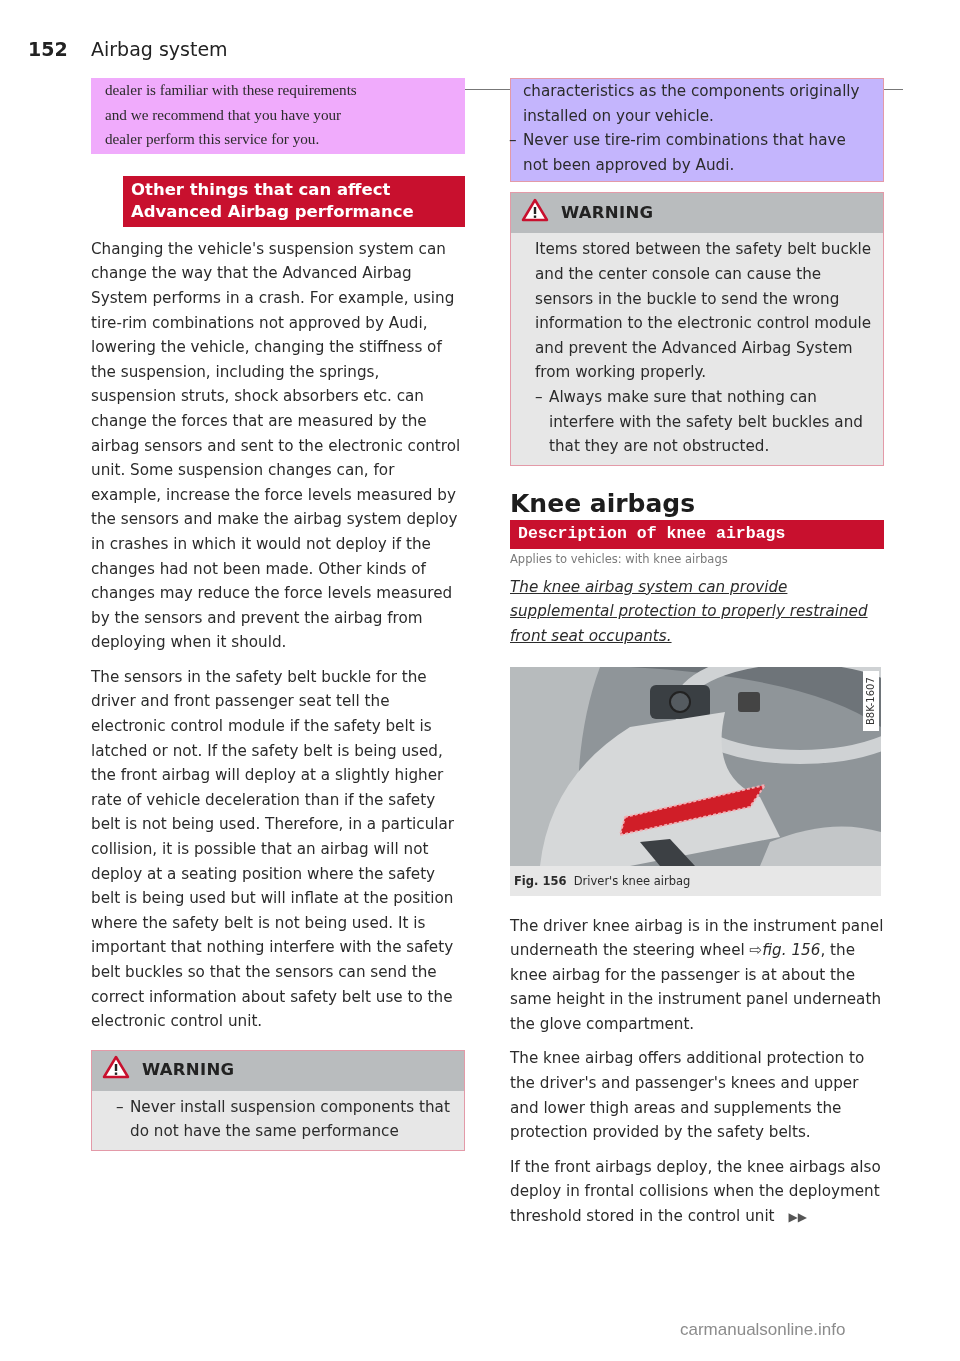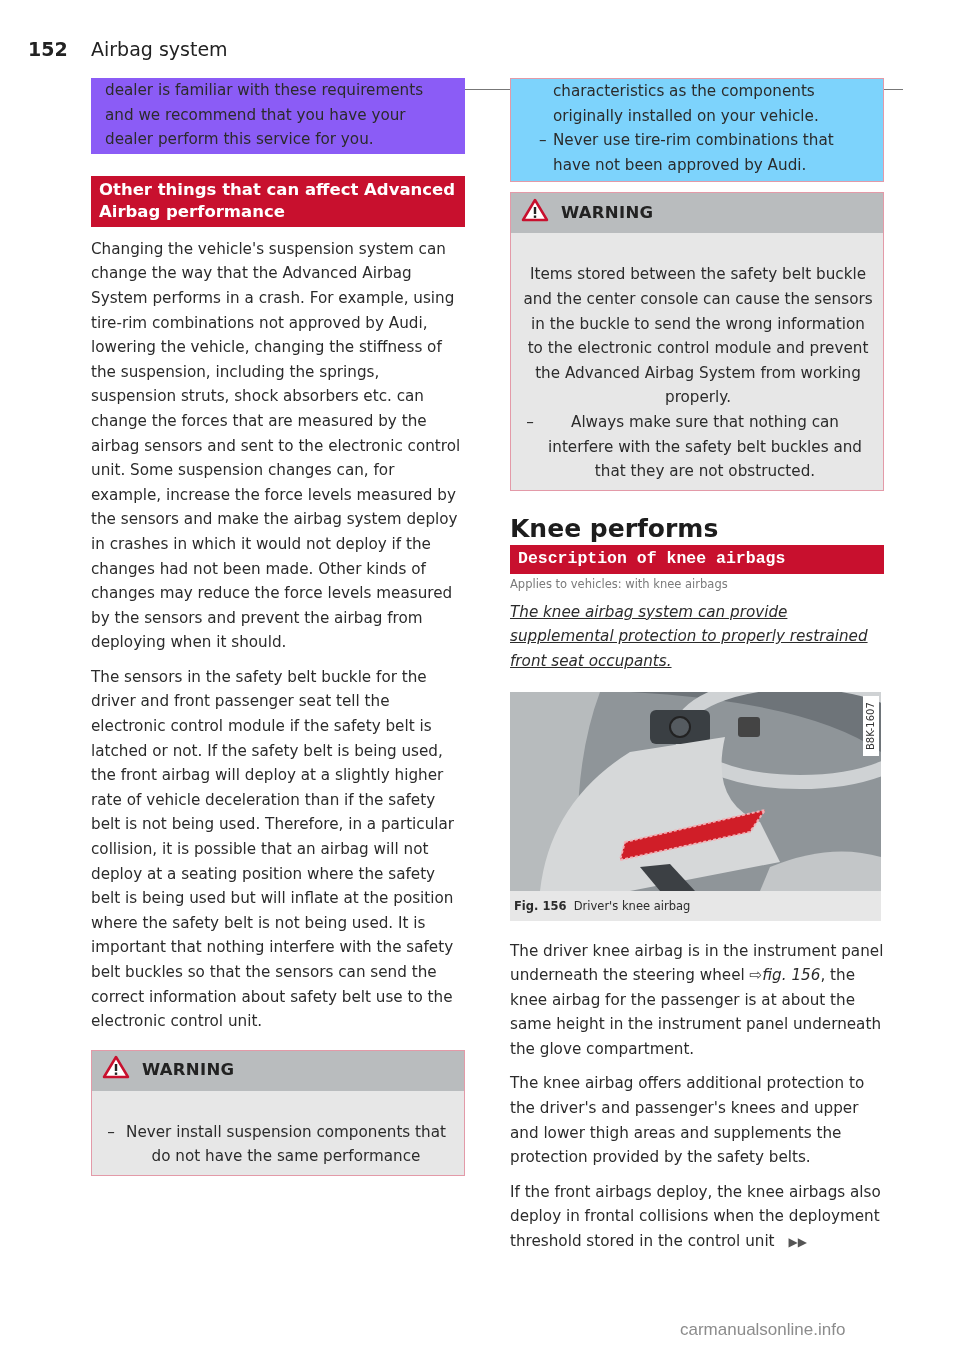--- a/index.html
+++ b/index.html
@@ -7,30 +7,30 @@
          font-family: "DejaVu Sans", sans-serif; color: #2b2b2b; }
   .page-header { position: absolute; left: 28px; top: 38px; width: 875px; height: 30px; }
   .page-number { position: absolute; left: 0; top: 0; font-weight: bold; font-size: 19px; color: #222; }
   .chapter-title { position: absolute; left: 63px; top: 0; font-weight: normal; font-size: 19px; color: #222; }
   .header-rule { position: absolute; left: 91px; top: 51px; width: 784px; height: 1px; background: #777; }
 
   .col { position: absolute; width: 374px; font-size: 15.2px; line-height: 24.6px; }
   .col-left { left: 91px; top: 78px; }
   .col-right { left: 510px; top: 78px; }
 
-  .grey-box { background: #8b5cf6; padding: 0 22px 2px 14px; }
-  .pink-box { background: #7dd3fc; border: 1px solid #e39aa8; padding: 0 10px 4px 42px; }
+  .grey-box { background: #f0abfc; padding: 0 22px 2px 14px; font-family: Liberation Serif, serif; }
+  .pink-box { background: #c4b5fd; border: 1px solid #e39aa8; padding: 0 10px 4px 12px; }
   .red-heading { background: #c8102e; color: #fff; font-weight: bold; font-size: 16.5px; line-height: 22px;
                  padding: 3px 8px 4px 8px; }
   p { margin: 0; }
   .para { margin-top: 10px; }
-  .warning { border: 1px solid #e39aa8; background: #e7e7e7; text-align: center; }
+  .warning { border: 1px solid #e39aa8; background: #e7e7e7; }
   .warning-head { background: #b9bcbe; height: 40px; display: flex; align-items: center; padding-left: 10px; }
   .warning-head .label { font-weight: bold; font-size: 16.5px; color: #222; margin-left: 12px; letter-spacing: 0.3px; }
-  .warning-body { padding: 4px 10px 6px 12px; margin-top: 25px; }
+  .warning-body { padding: 4px 10px 6px 24px; }
   .dash-item { display: flex; }
   .dash { width: 14px; flex: none; }
   .section-title { font-weight: bold; font-size: 25px; color: #1d1d1d; margin: 0; line-height: 32px; }
   .applies { font-size: 11.5px; color: #7a7a7a; line-height: 16px; margin-top: 2px; }
   .intro { font-style: italic; margin-top: 8px; text-decoration: underline; }
   .figure { margin-top: 18px; width: 371px; }
   .fig-img { width: 371px; height: 199px; background: #9ea3a6; position: relative; overflow: hidden; }
   .fig-caption { background: #e7e7e7; font-size: 11.5px; height: 30px; line-height: 30px; padding-left: 4px; }
   .fig-caption b { font-weight: bold; }
   .fig-id { position: absolute; right: 2px; top: 4px; width: 16px; height: 60px; background: #fff;
@@ -49,21 +49,21 @@
   <div class="header-rule"></div>
 </div>
 
 <div class="col col-left">
   <div class="grey-box">
     <p>dealer is familiar with these requirements</p>
     <p>and we recommend that you have your</p>
     <p>dealer perform this service for you.</p>
   </div>
 
-  <div class="red-heading" style="margin-top:22px;">Other things that can affect Advanced Airbag performance</div>
+  <div class="red-heading" style="margin-top:22px;margin-left:32px;">Other things that can affect Advanced Airbag performance</div>
 
   <p class="para">Changing the vehicle's suspension system can change the way that the Advanced Airbag System performs in a crash. For example, using tire-rim combinations not approved by Audi, lowering the vehicle, changing the stiffness of the suspension, including the springs, suspension struts, shock absorbers etc. can change the forces that are measured by the airbag sensors and sent to the electronic control unit. Some suspension changes can, for example, increase the force levels measured by the sensors and make the airbag system deploy in crashes in which it would not deploy if the changes had not been made. Other kinds of changes may reduce the force levels measured by the sensors and prevent the airbag from deploying when it should.</p>
   <p class="para">The sensors in the safety belt buckle for the driver and front passenger seat tell the electronic control module if the safety belt is latched or not. If the safety belt is being used, the front airbag will deploy at a slightly higher rate of vehicle deceleration than if the safety belt is not being used. Therefore, in a particular collision, it is possible that an airbag will not deploy at a seating position where the safety belt is being used but will inflate at the position where the safety belt is not being used. It is important that nothing interfere with the safety belt buckles so that the sensors can send the correct information about safety belt use to the electronic control unit.</p>
 
   <div class="warning" style="margin-top:16px;">
     <div class="warning-head">
       <span>
         <svg width="28" height="24" viewBox="0 0 28 24">
             <path d="M14 2 L26 22 L2 22 Z" fill="#fff" stroke="#c8102e" stroke-width="2.5" stroke-linejoin="round"></path>
             <rect x="12.8" y="9" width="2.4" height="7" fill="#222"></rect>
@@ -103,21 +103,21 @@
     </div>
     <div class="warning-body">
       <p>Items stored between the safety belt buckle and the center console can cause the sensors in the buckle to send the wrong information to the electronic control module and prevent the Advanced Airbag System from working properly.</p>
       <div class="dash-item">
         <span class="dash">–</span>
         <span>Always make sure that nothing can interfere with the safety belt buckles and that they are not obstructed.</span>
       </div>
     </div>
   </div>
 
-  <h2 class="section-title" style="margin-top:22px;">Knee performs</h2>
+  <h2 class="section-title" style="margin-top:22px;">Knee airbags</h2>
   <div class="red-heading" style="font-family:Liberation Mono, monospace;">Description of knee airbags</div>
   <div class="applies">Applies to vehicles: with knee airbags</div>
   <p class="intro">The knee airbag system can provide supplemental protection to properly restrained front seat occupants.</p>
 
   <div class="figure">
     <div class="fig-img">
       <svg width="371" height="199" viewBox="0 0 371 199">
         <rect width="371" height="199" fill="#8f9599"></rect>
         <path d="M0 0 L90 0 Q60 80 70 199 L0 199 Z" fill="#b7bbbd"></path>
         <path d="M120 0 Q300 10 371 60 L371 0 Z" fill="#6e7479"></path>

